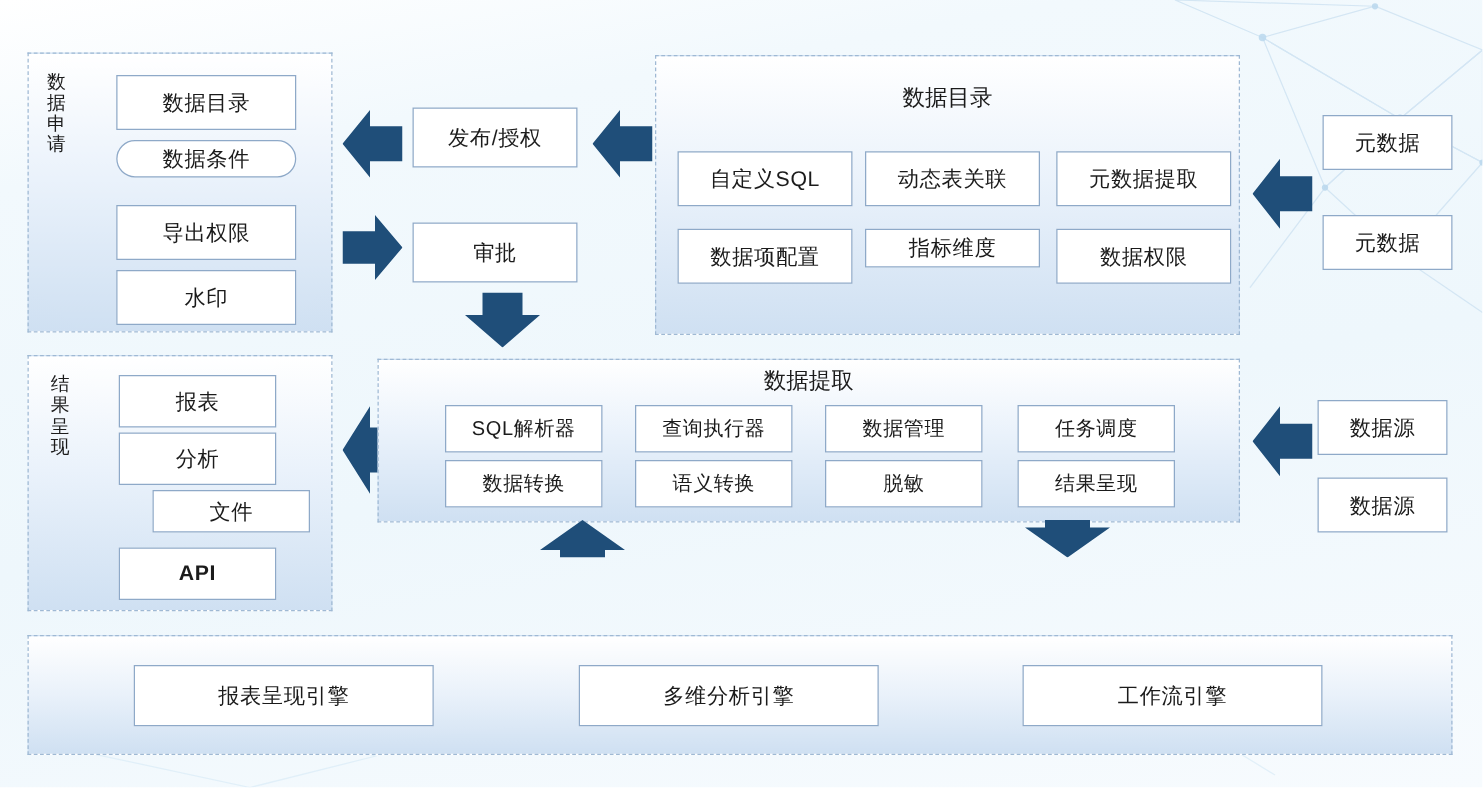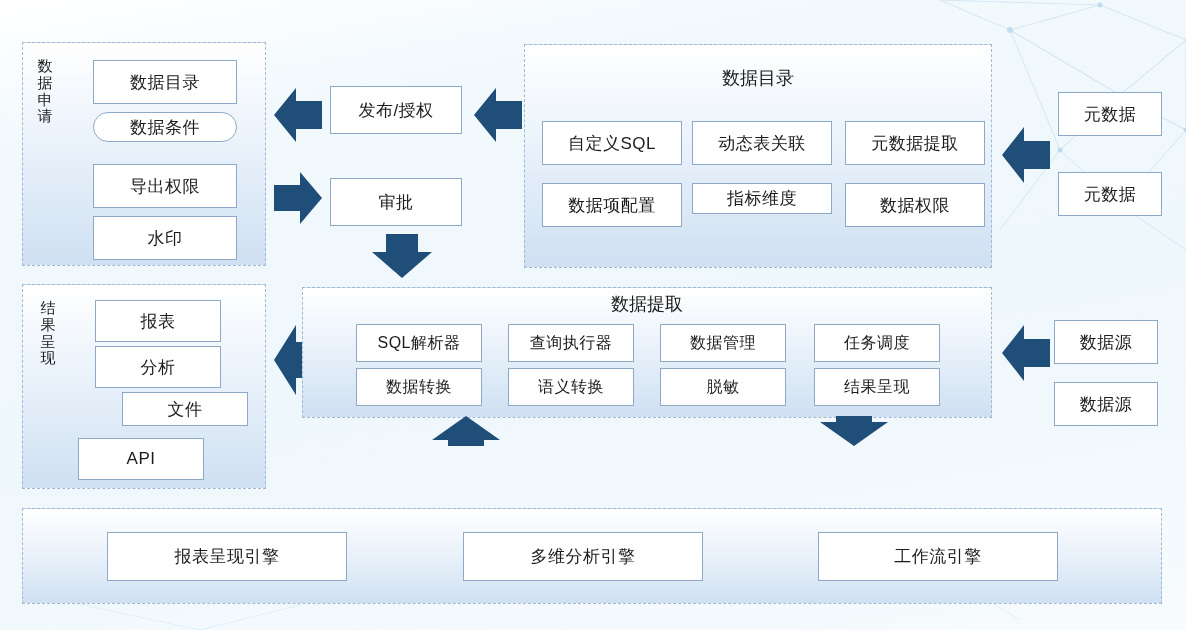--- a/index.html
+++ b/index.html
@@ -141,21 +141,21 @@
 
   <div class="box" style="left:1058px; top:92px; width:104px; height:44px;">元数据</div>
   <div class="box" style="left:1058px; top:172px; width:104px; height:44px;">元数据</div>
 
   <div class="panel" style="left:22px; top:284px; width:244px; height:205px;"></div>
   <div class="vlabel" style="left:36px; top:300px;text-align:center;">结果呈现</div>
 
   <div class="box" style="left:95px; top:300px; width:126px; height:42px;">报表</div>
   <div class="box" style="left:95px; top:346px; width:126px; height:42px;">分析</div>
   <div class="box" style="left:95px; top:392px; width:126px; height:34px;margin-left:27px;">文件</div>
-  <div class="box" style="left:78px; top:438px; width:126px; height:42px;">API</div>
+  <div class="box" style="left:95px; top:438px; width:126px; height:42px;font-weight:bold;">API</div>
 
   <svg class="arrow" style="left:274px; top:322px;" width="46" height="76" viewBox="0 0 46 76">
     <path d="M0 38 L22 3 L22 20 L46 20 L46 56 L22 56 L22 73 Z" fill="#1F4E79"></path>
   </svg>
 
   <div class="panel" style="left:302px; top:287px; width:690px; height:131px;"></div>
   <div class="sect-title" style="left:302px; top:292px; width:690px;">数据提取</div>
 
   <div class="box sm" style="left:356px; top:324px; width:126px; height:38px;">SQL解析器</div>
   <div class="box sm" style="left:508px; top:324px; width:126px; height:38px;">查询执行器</div>

